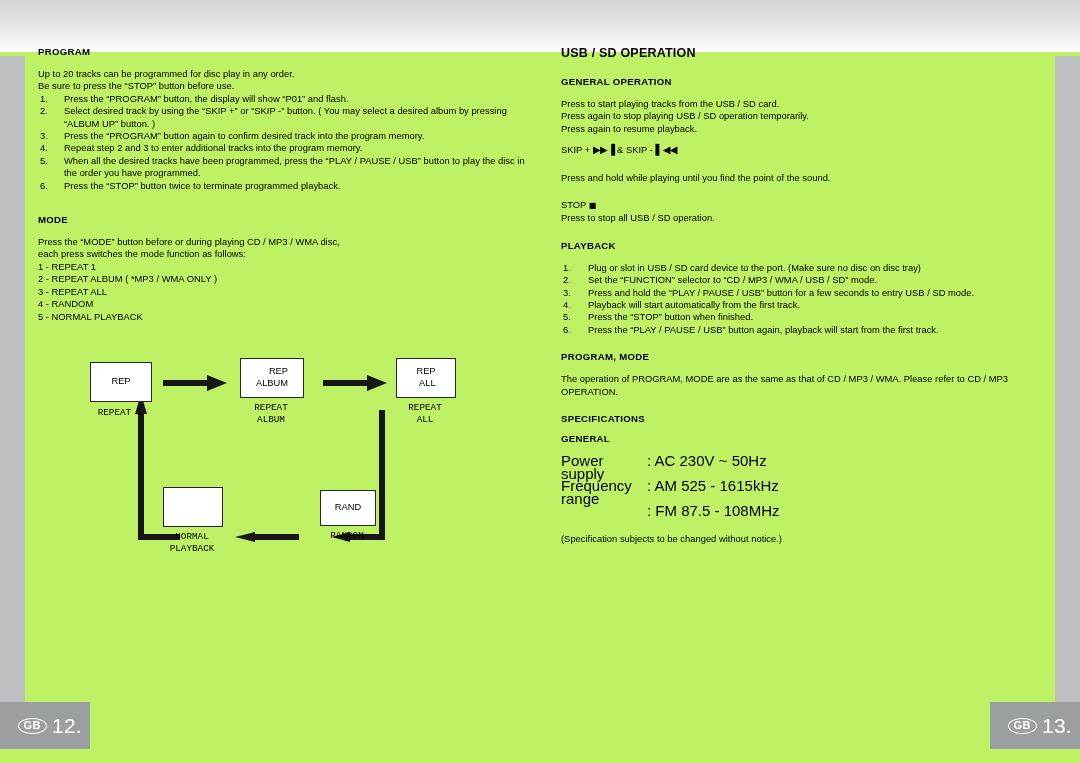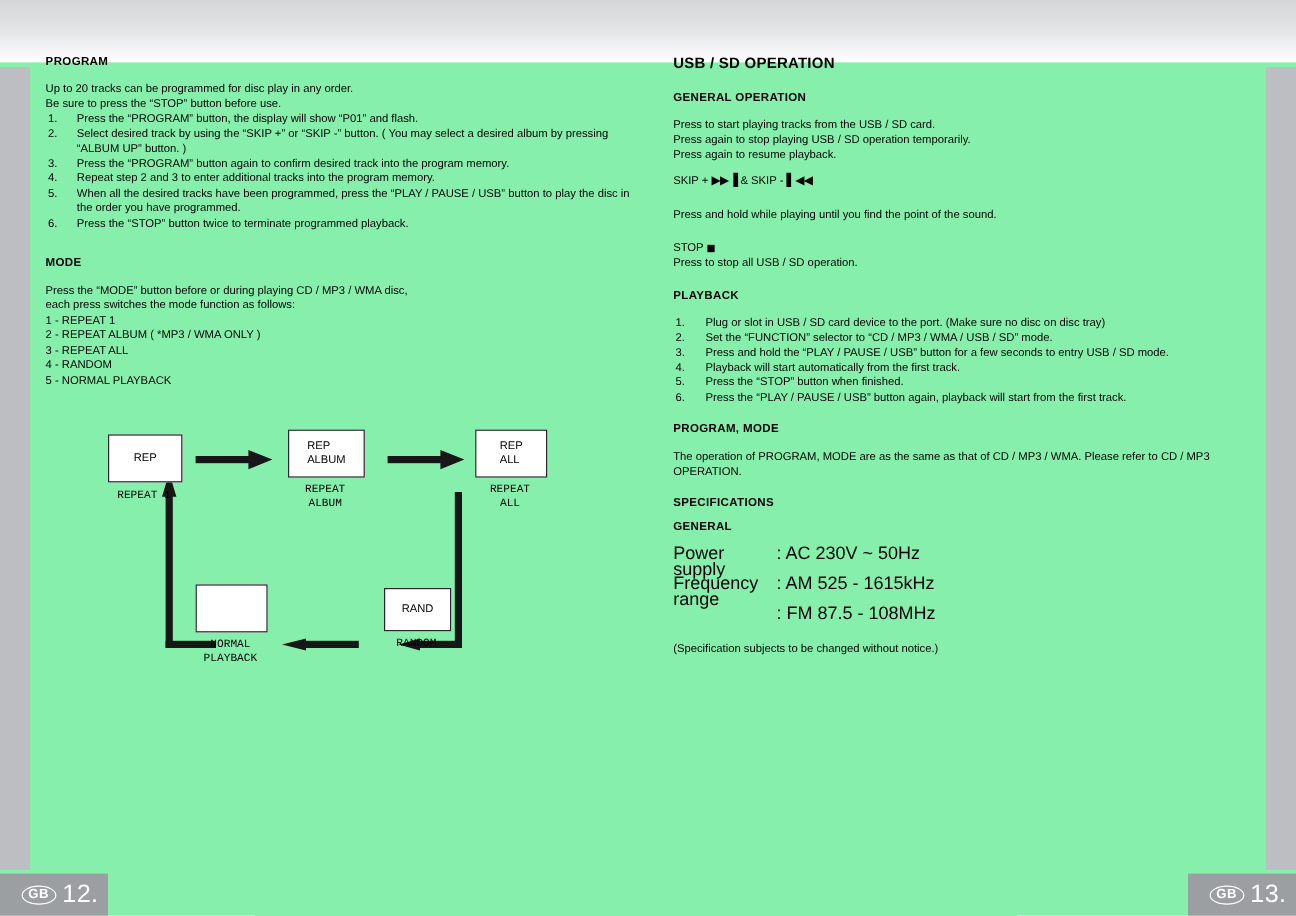--- a/index.html
+++ b/index.html
@@ -14,43 +14,43 @@
     overflow: hidden;
     font-family: "Liberation Sans", sans-serif;
     color: #000000;
     -webkit-font-smoothing: antialiased;
   }
 
   
   #page {
     position: absolute;
     inset: 0;
-    background: #86efac;
+    background: #bef264;
     padding-left: 45px;
   }
   .top-gradient {
     position: absolute;
     left: 0; top: 0;
     width: 1080px; height: 52px;
     background: linear-gradient(to bottom, #d5d6d8 0%, #e2e3e5 45%, #f4f4f5 80%, #ffffff 100%);
   }
   .edge-bar {
     position: absolute;
     width: 25px;
     top: 56px;
     bottom: 38px;
     background: #bcbec1;
   }
   .edge-bar.left  { left: 0; }
   .edge-bar.right { left: 1055px; }
 
   .footer-tab {
     position: absolute;
-    bottom: 0;
-    height: 35px;
+    bottom: 14px;
+    height: 47px;
     background: #9b9fa2;
     display: flex;
     align-items: center;
   }
   .footer-tab.left  { left: 0;   width: 82px;  justify-content: flex-end; padding-right: 8px; }
   .footer-tab.right { right: 0;  width: 82px;  justify-content: flex-end; padding-right: 8px; }
   .gb-badge {
     display: inline-block;
     border: 1.6px solid #ffffff;
     border-radius: 50%;
@@ -155,21 +155,21 @@
     white-space: pre-line;
     font-family: Liberation Mono, monospace;
   }
   .dg-box {
     position: absolute;
     border: 1.3px solid #2b2430;
     background: #ffffff;
     display: flex;
     align-items: center;
     justify-content: center;
-    text-align: left;
+    text-align: right;
     font-size: 9.3px;
     line-height: 11.6px;
     white-space: pre-line;
   }
 </style>
 </head>
 <body>
 
 <div id="page">
 

